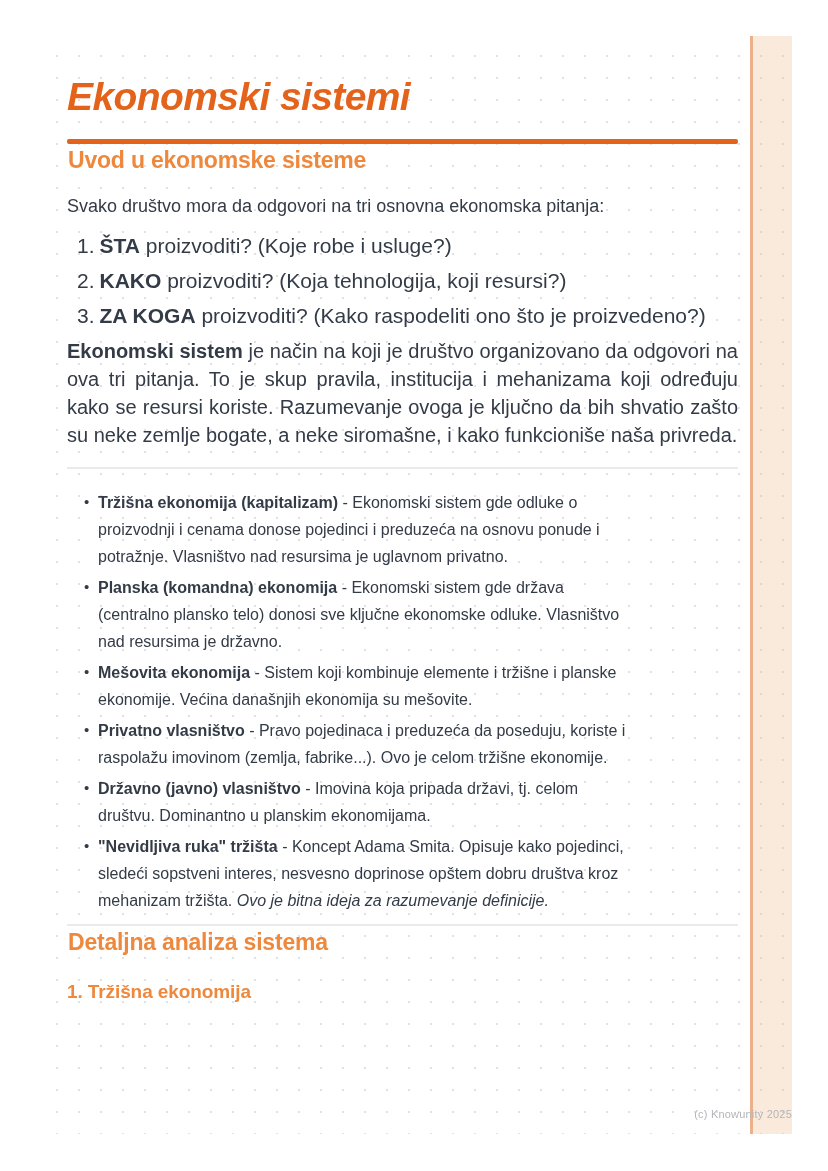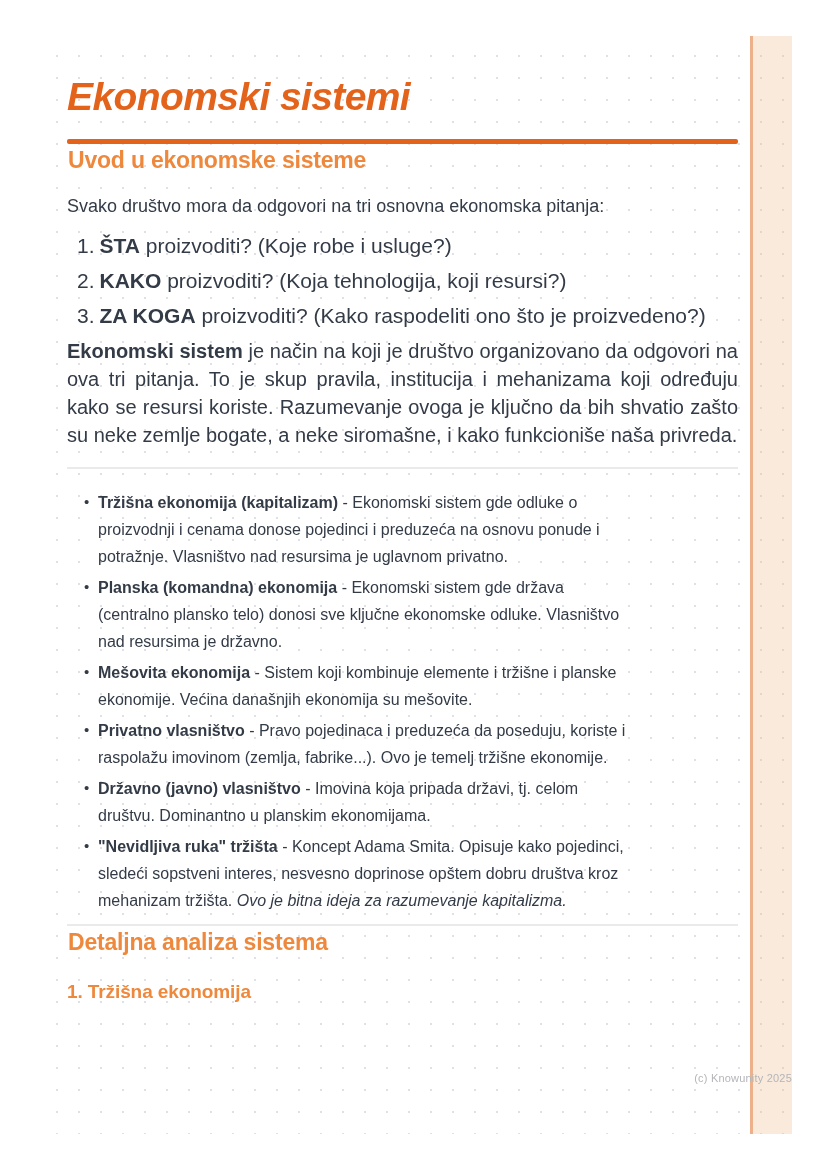--- a/index.html
+++ b/index.html
@@ -56,21 +56,21 @@
   ul.terms li .bullet-glyph {
     position:absolute; left:17px; top:-1px; font-size:15px; color:#333b47;
   }
   .pre { white-space:pre-line; }
   em.note { font-style:italic; }
   h3.sub-h {
     margin:22px 0 0; font-size:19px; line-height:26px;
     font-weight:bold; color:#ee883c; letter-spacing:-0.1px;
   }
   .watermark {
-    position:absolute; top:1072px; right:36px;
+    position:absolute; top:1108px; right:36px;
     font-size:11px; letter-spacing:0.2px; color:#b4b5b9;
   }
 </style>
 </head>
 <body>
 
 <div class="sheet">
   <div class="edge-strip"></div>
 
   <div class="content">
@@ -96,26 +96,26 @@
     <ul class="terms">
       <li><span class="bullet-glyph">•</span><span class="b">Tržišna ekonomija (kapitalizam)</span><span class="pre"> - Ekonomski sistem gde odluke o
 proizvodnji i cenama donose pojedinci i preduzeća na osnovu ponude i
 potražnje. Vlasništvo nad resursima je uglavnom privatno.</span></li>
       <li><span class="bullet-glyph">•</span><span class="b">Planska (komandna) ekonomija</span><span class="pre"> - Ekonomski sistem gde država
 (centralno plansko telo) donosi sve ključne ekonomske odluke. Vlasništvo
 nad resursima je državno.</span></li>
       <li><span class="bullet-glyph">•</span><span class="b">Mešovita ekonomija</span><span class="pre"> - Sistem koji kombinuje elemente i tržišne i planske
 ekonomije. Većina današnjih ekonomija su mešovite.</span></li>
       <li><span class="bullet-glyph">•</span><span class="b">Privatno vlasništvo</span><span class="pre"> - Pravo pojedinaca i preduzeća da poseduju, koriste i
-raspolažu imovinom (zemlja, fabrike...). Ovo je temelj tržišne ekonomije.</span></li>
+raspolažu imovinom (zemlja, fabrike...). Ovo je celom tržišne ekonomije.</span></li>
       <li><span class="bullet-glyph">•</span><span class="b">Državno (javno) vlasništvo</span><span class="pre"> - Imovina koja pripada državi, tj. celom
 društvu. Dominantno u planskim ekonomijama.</span></li>
       <li><span class="bullet-glyph">•</span><span class="b">"Nevidljiva ruka" tržišta</span><span class="pre"> - Koncept Adama Smita. Opisuje kako pojedinci,
 sledeći sopstveni interes, nesvesno doprinose opštem dobru društva kroz
-mehanizam tržišta. </span><em class="note">Ovo je bitna ideja za razumevanje kapitalizma.</em></li>
+mehanizam tržišta. </span><em class="note">Ovo je bitna ideja za razumevanje definicije.</em></li>
     </ul>
 
     <hr class="divider divider-2">
 
     <h2 class="section-h h2-analysis">Detaljna analiza sistema</h2>
 
     <h3 class="sub-h">1. Tržišna ekonomija</h3>
 
   </div>
 </div>

